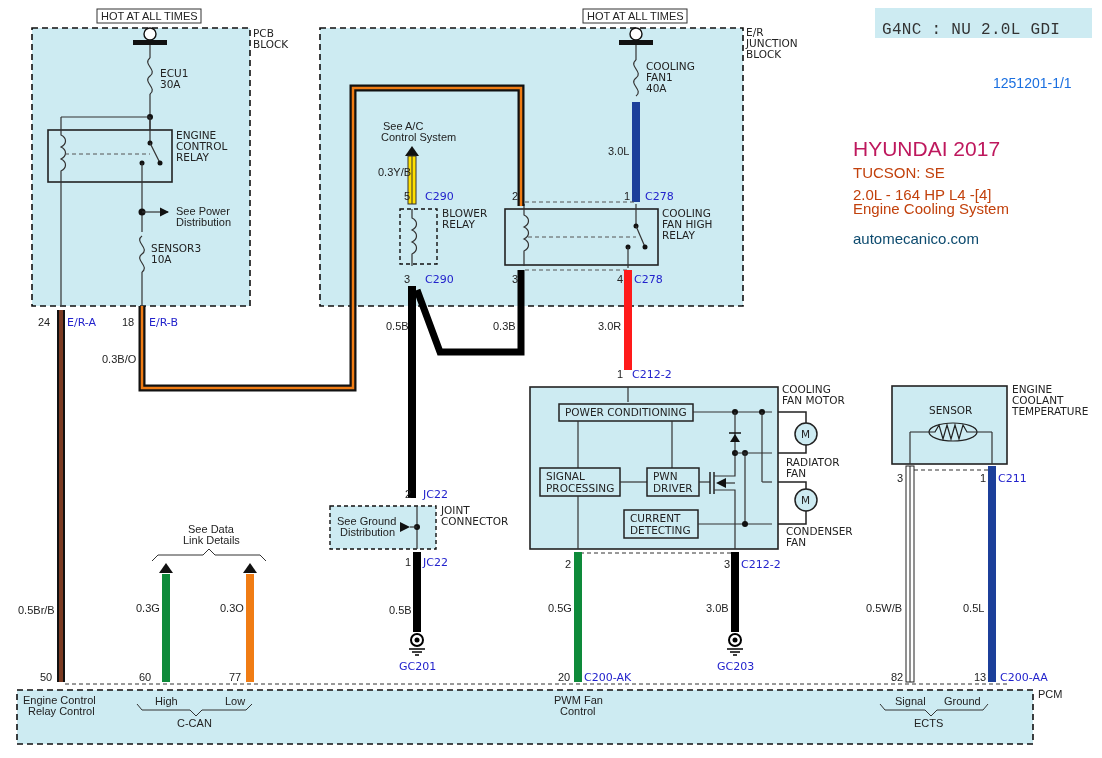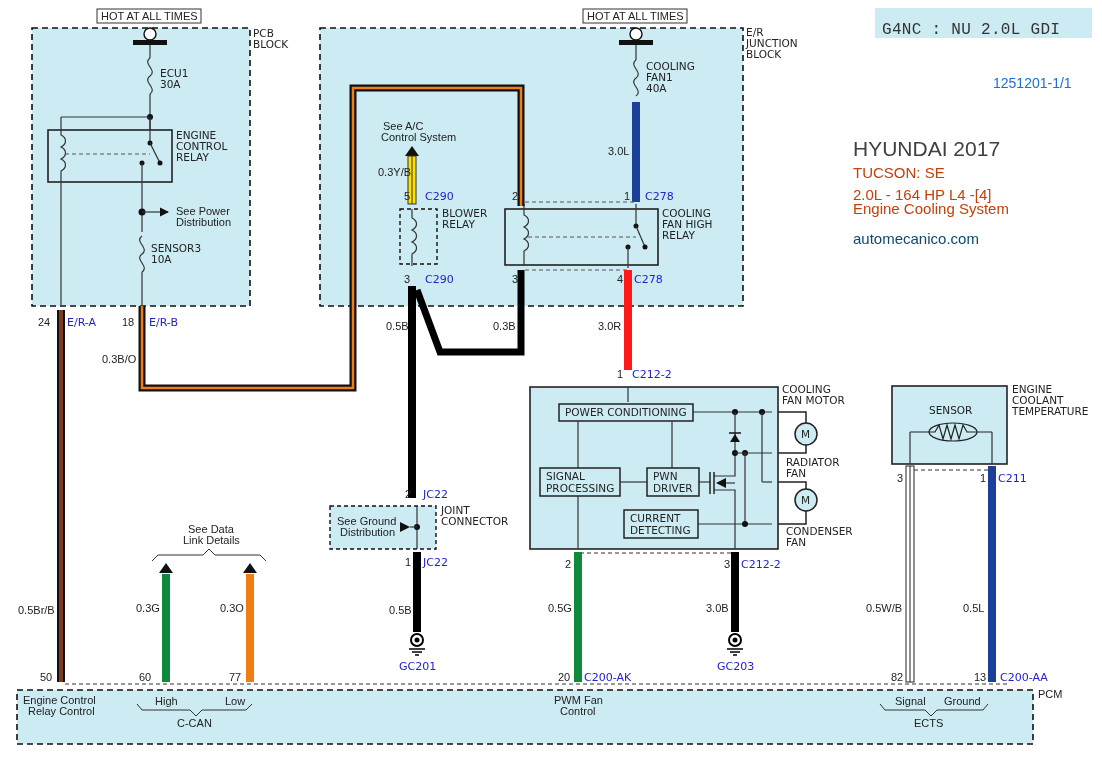--- a/index.html
+++ b/index.html
@@ -7,21 +7,21 @@
   svg{position:absolute;left:0;top:0;}
   .t{font-family:"Liberation Sans",sans-serif;font-size:11px;fill:#222;}
   .tc{font-family:"DejaVu Sans",sans-serif;font-size:10.5px;fill:#222;}
   .blue{fill:#2222cc;font-family:"DejaVu Sans",sans-serif;font-size:11px;}
   .box{fill:#cdebf2;}
   .dash{fill:none;stroke:#111;stroke-width:1.6;stroke-dasharray:6,4;}
   .line{stroke:#333;stroke-width:1.2;fill:none;}
   .title-box{position:absolute;left:875px;top:8px;width:217px;height:30px;background:#cdebf2;}
   .title-text{position:absolute;left:882px;top:21px;font-family:Liberation Mono, monospace;font-size:16px;color:#333;letter-spacing:0.3px;}
   .docnum{position:absolute;left:993px;top:48px;font-family:"Liberation Sans",sans-serif;font-size:14px;color:#1a6fe0;margin-top:27px;}
-  .make{position:absolute;left:853px;top:137px;font-family:"Liberation Sans",sans-serif;font-size:21px;color:#404040;}
+  .make{position:absolute;left:853px;top:137px;font-family:"Liberation Sans",sans-serif;font-size:21px;color:#be185d;}
   .model{position:absolute;left:853px;font-family:"Liberation Sans",sans-serif;font-size:15px;color:#c2410c;}
   .site{position:absolute;left:853px;top:230px;font-family:"Liberation Sans",sans-serif;font-size:15px;color:#0c4a6e;}
 </style>
 </head>
 <body>
 
 <div class="title-box"></div>
 <div class="title-text">G4NC : NU 2.0L GDI</div>
 <div class="docnum">1251201-1/1</div>
 <div class="make">HYUNDAI 2017</div>

